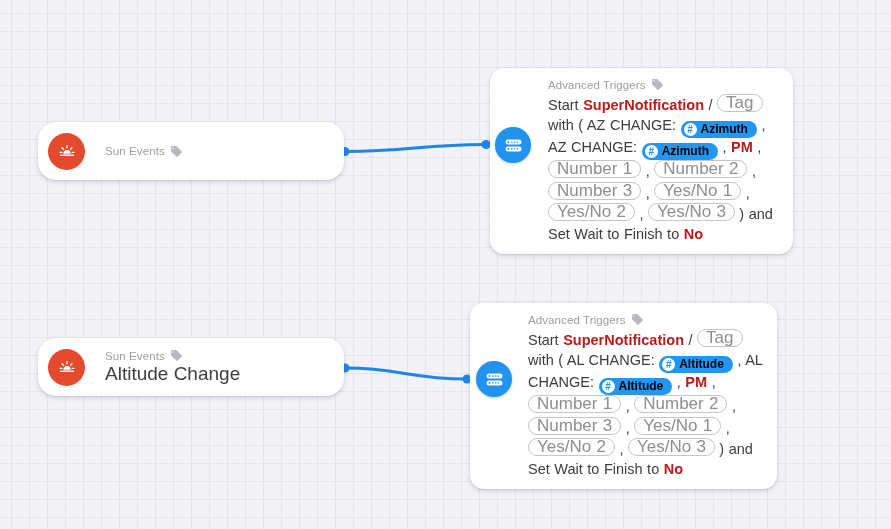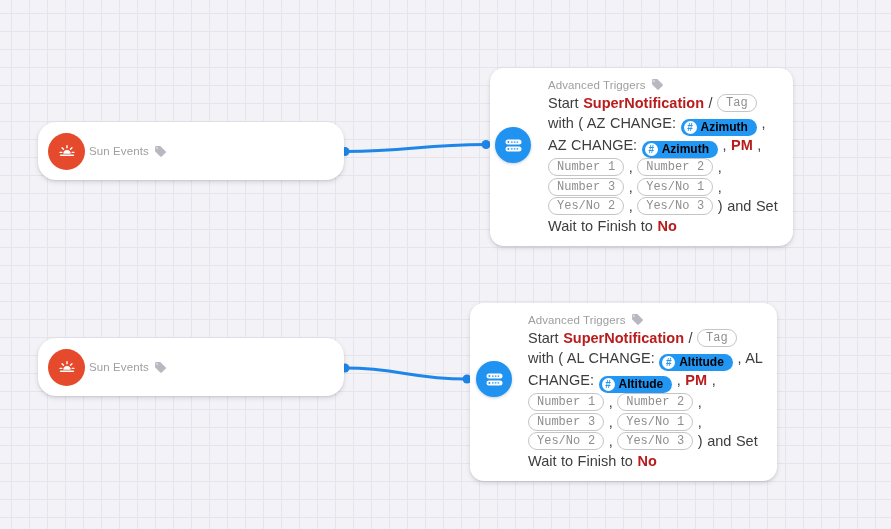--- a/index.html
+++ b/index.html
@@ -13,44 +13,44 @@
     background-size:18px 18px;
     background-position:-7px -5px;
   }
   .edges{position:absolute;left:0;top:0;width:891px;height:529px;pointer-events:none;}
   .edges path{pointer-events:stroke;}
   .card{
     position:absolute;background:#ffffff;
     box-shadow:0 2px 5px rgba(40,40,60,.14), 0 1px 2px rgba(40,40,60,.10);
   }
   .trigger-card{
-    border-radius:18px;display:flex;align-items:center;gap:4px;
+    border-radius:18px;display:flex;align-items:center;gap:20px;
     padding:0 14px 0 10px;box-sizing:border-box;
   }
   .sun-circle{
     width:37px;height:37px;border-radius:50%;background:#e44a2b;
     display:flex;align-items:center;justify-content:center;flex:0 0 auto;
   }
   .t-text{display:flex;flex-direction:column;justify-content:center;gap:1px;}
   .cat-row{display:flex;align-items:center;gap:5px;}
   .cat-label{font-size:11.5px;color:#9e9e9e;letter-spacing:.1px;}
   .t-title{font-size:19px;color:#3f3f3f;}
   .action-card{
     border-radius:14px;box-sizing:border-box;
     padding:10px 14px 10px 58px;
   }
   .a-body{
     margin-top:3px;font-size:14.5px;line-height:19.5px;color:#3d3d3d;
     word-spacing:0.5px;
   }
   .a-body b{font-weight:700;color:#b91c1c;}
   .pill{
-    display:inline-block;font-size:12px;line-height:14px;color:#8f8f8f;
+    display:inline-block;font-size:17px;line-height:14px;color:#8f8f8f;
     border:1px solid #c5c5c9;border-radius:10px;padding:1px 8px;
-    white-space:nowrap;vertical-align:2px;background:#fff;font-family:Liberation Mono, monospace;
+    white-space:nowrap;vertical-align:2px;background:#fff;
   }
   .bluepill{
     display:inline-flex;align-items:center;gap:4px;background:#2196f3;
     border-radius:10px;padding:2px 9px 2px 3px;vertical-align:-3px;
     white-space:nowrap;
   }
   .bluepill .hash{
     width:13px;height:13px;border-radius:50%;background:#ffffff;color:#2196f3;
     font-size:10px;font-weight:700;display:flex;align-items:center;justify-content:center;
   }
@@ -112,20 +112,21 @@
       <rect x="3.4" y="16.2" width="17.2" height="1.9" rx="0.95" fill="#ffffff"></rect>
     </svg>
   </div>
   <div class="t-text">
     <div class="cat-row">
       <span class="cat-label">Sun Events</span>
       <svg class="tag-icon" width="13" height="13" viewBox="0 0 24 24">
         <path fill="#b9b8c0" d="M21.41 11.58l-9-9C12.05 2.22 11.55 2 11 2H4c-1.1 0-2 .9-2 2v7c0 .55.22 1.05.59 1.42l9 9c.36.36.86.58 1.41.58.55 0 1.05-.22 1.41-.59l7-7c.37-.36.59-.86.59-1.41 0-.55-.23-1.06-.59-1.42zM5.5 7C4.67 7 4 6.33 4 5.5S4.67 4 5.5 4 7 4.67 7 5.5 6.33 7 5.5 7z"></path>
       </svg>
     </div>
+    <div class="t-title">Altitude Change</div>
   </div>
 </div>
 
 <div class="card action-card" style="left:490px;top:68px;width:303px;min-height:152px;">
   <div class="cat-row">
     <span class="cat-label">Advanced Triggers</span>
     <svg class="tag-icon" width="13" height="13" viewBox="0 0 24 24">
       <path fill="#b9b8c0" d="M21.41 11.58l-9-9C12.05 2.22 11.55 2 11 2H4c-1.1 0-2 .9-2 2v7c0 .55.22 1.05.59 1.42l9 9c.36.36.86.58 1.41.58.55 0 1.05-.22 1.41-.59l7-7c.37-.36.59-.86.59-1.41 0-.55-.23-1.06-.59-1.42zM5.5 7C4.67 7 4 6.33 4 5.5S4.67 4 5.5 4 7 4.67 7 5.5 6.33 7 5.5 7z"></path>
     </svg>
   </div>

